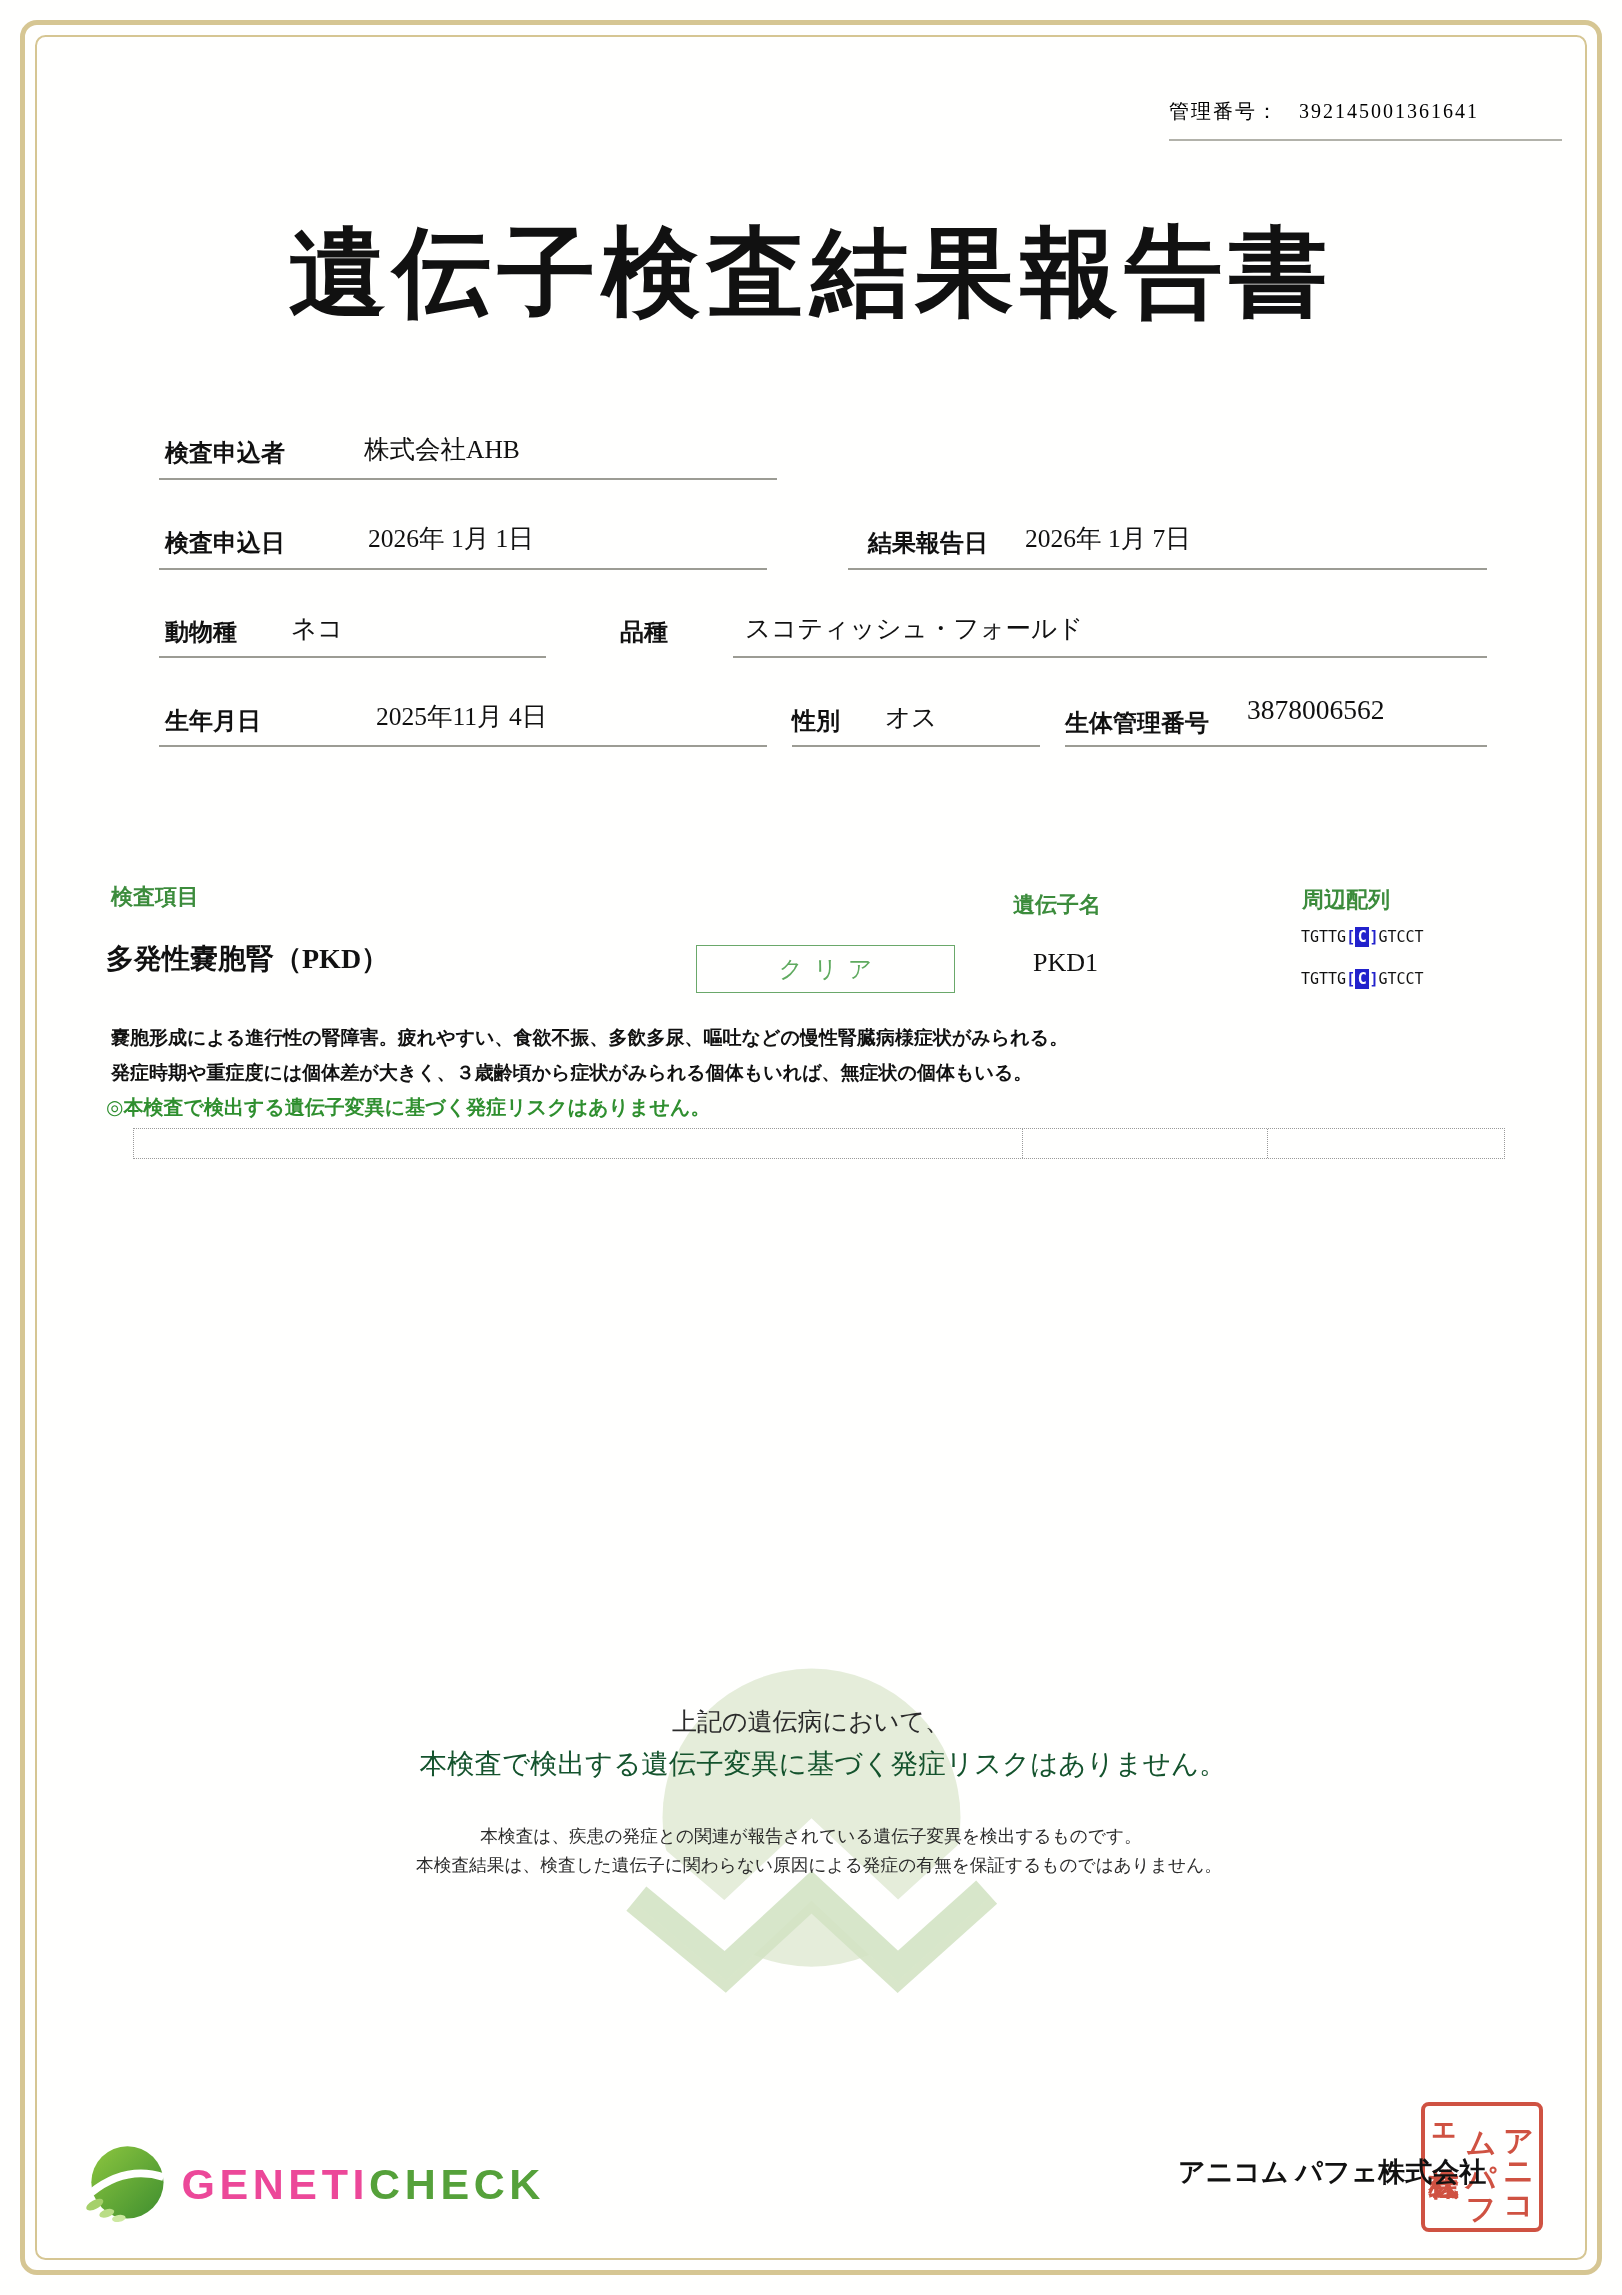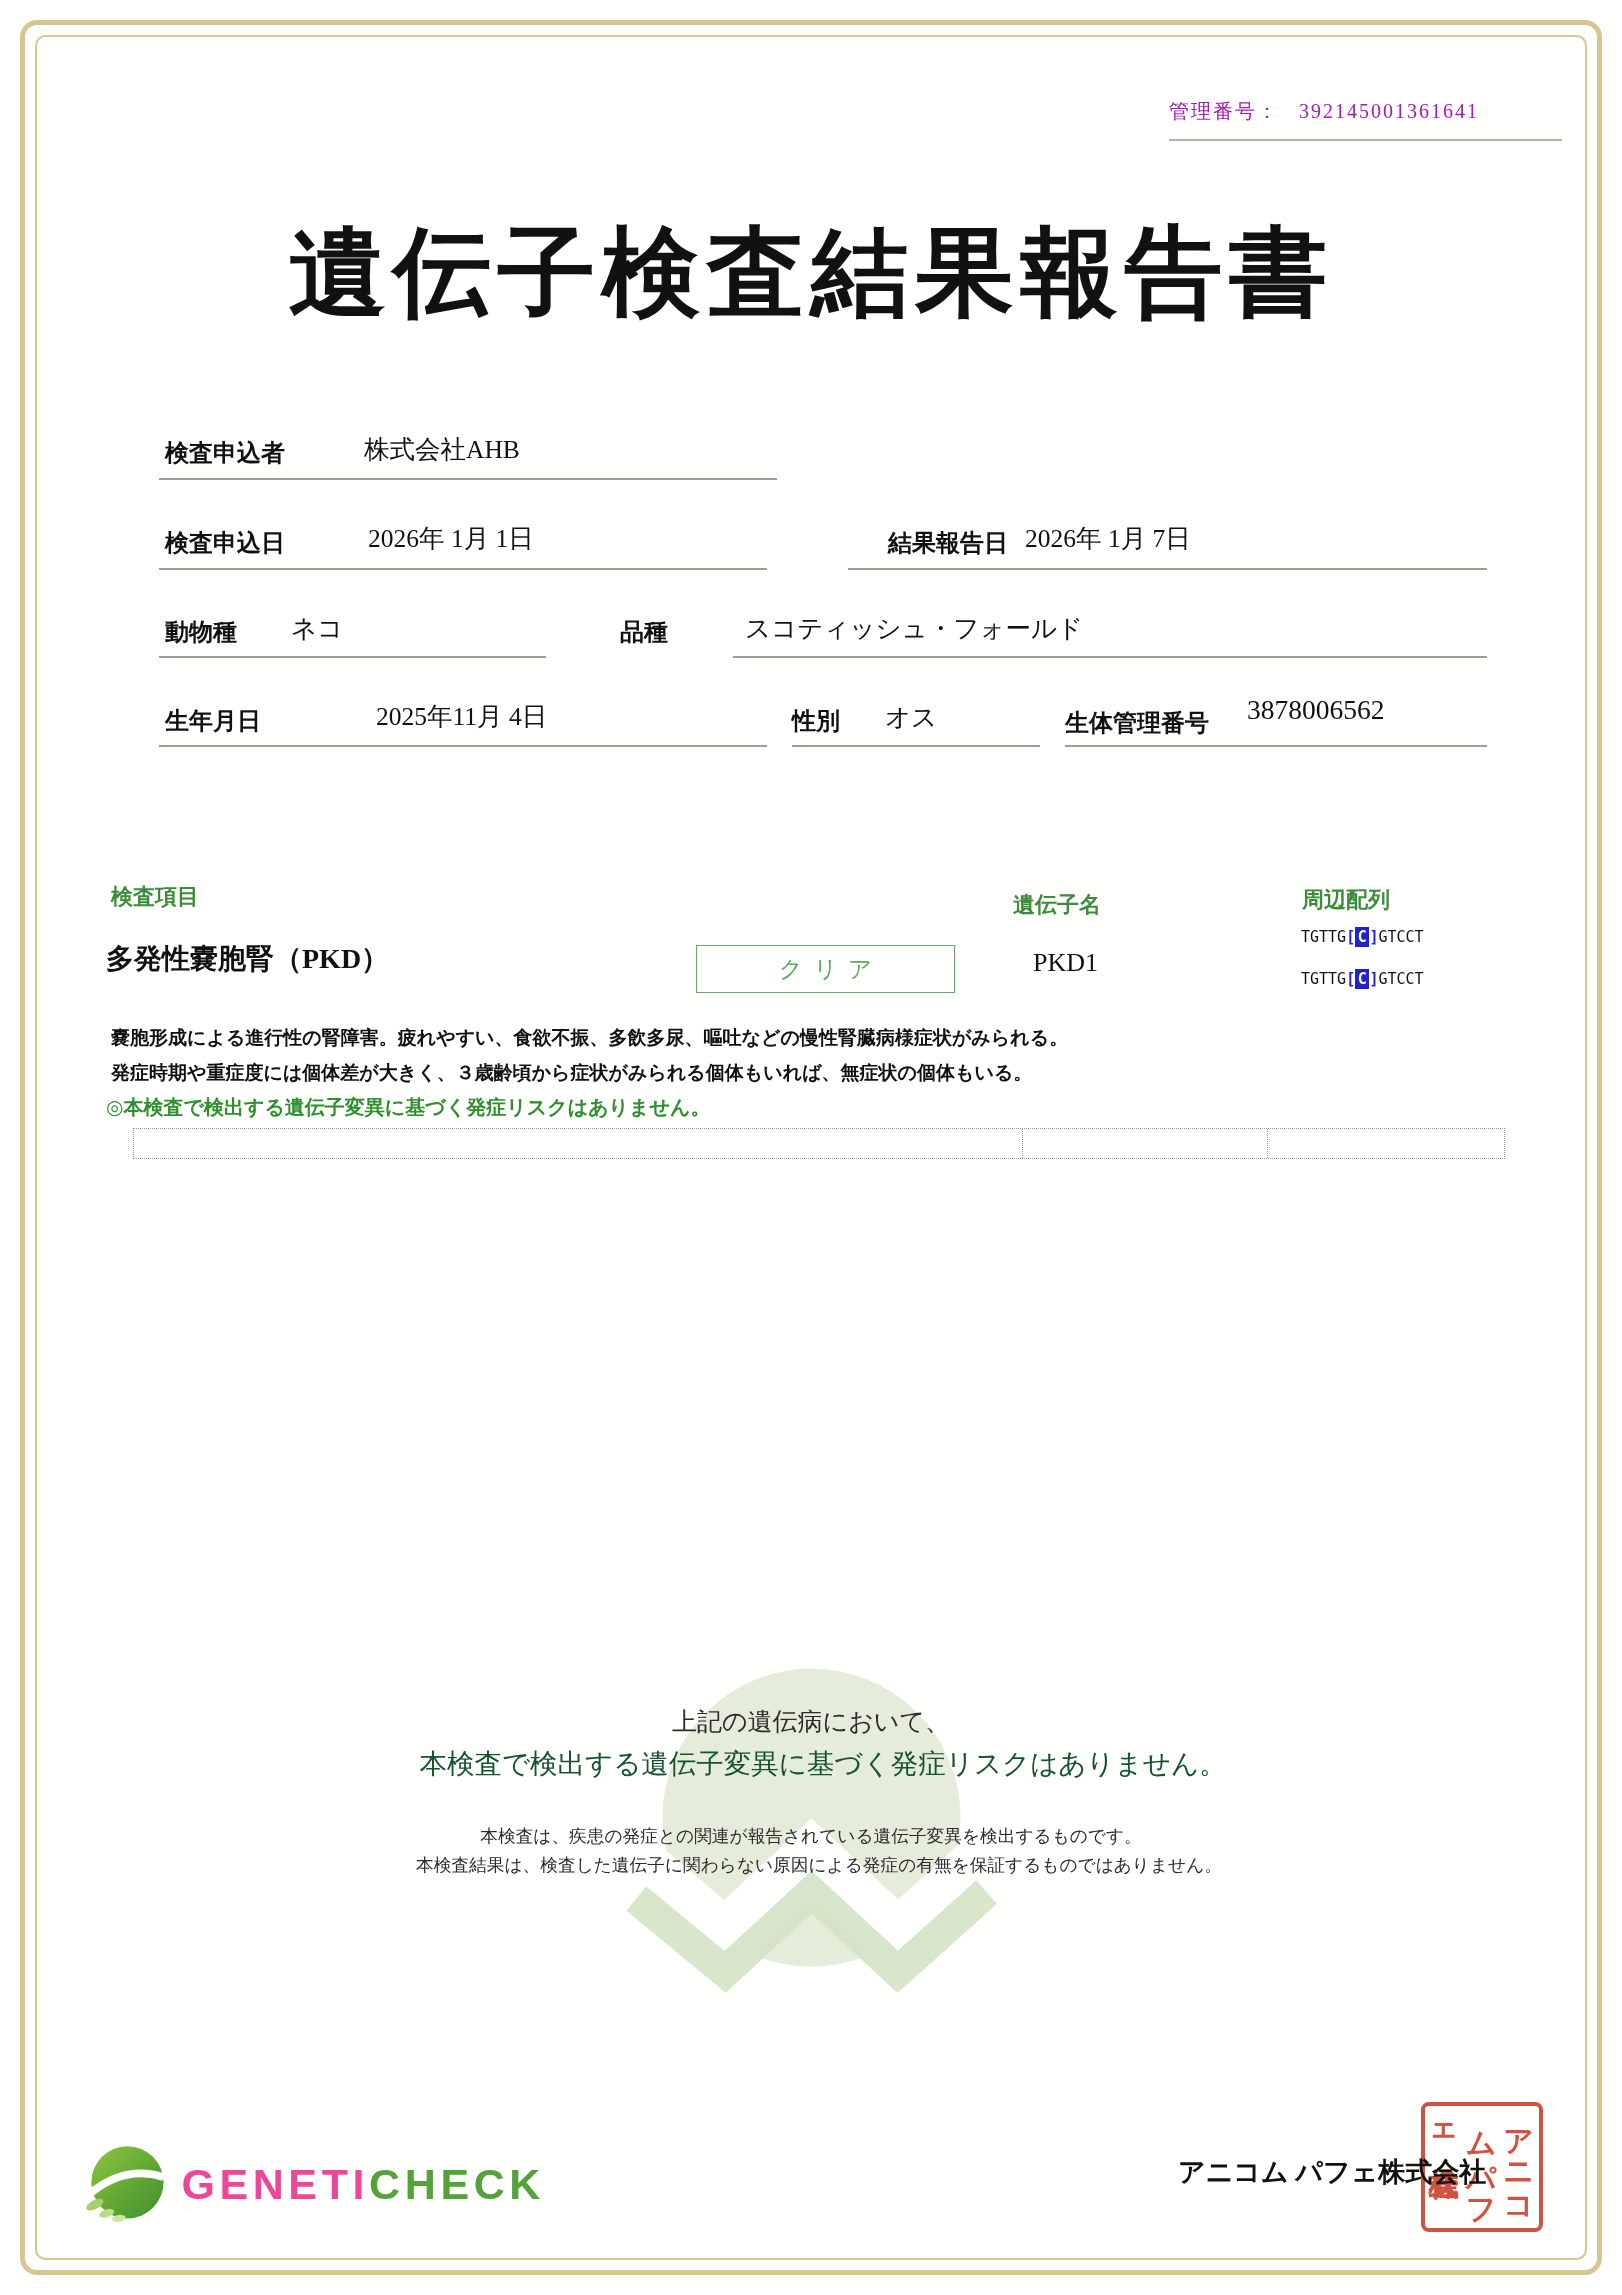--- a/index.html
+++ b/index.html
@@ -10,21 +10,21 @@
     overflow:hidden;
     font-family:"Liberation Serif","DejaVu Serif",serif;
     color:#1a1a1a;
   }
   
   .frame-outer{position:absolute;inset:19.6px;border:5.9px solid #d6c693;border-radius:17px;pointer-events:none;}
   .frame-inner{position:absolute;inset:35px;border:2px solid #d6c693;border-radius:10.5px;pointer-events:none;}
 
   .abs{position:absolute;white-space:nowrap;}
 
-  .mgmt{font-size:20px;color:#a21caf;letter-spacing:2px;}
+  .mgmt{font-size:20px;color:#000000;letter-spacing:2px;}
   .mgmt-underline{border-bottom:2px solid #b2b2aa;height:0;}
 
   .title{
     left:0;width:100%;text-align:center;
     font-size:98px;font-weight:bold;letter-spacing:6.5px;color:#111;
   }
 
   .lbl{font-size:24px;font-weight:bold;color:#111;}
   .val{font-size:25.5px;color:#111;}
   .uline{border-bottom:2px solid #9c9c94;height:0;}
@@ -98,21 +98,21 @@
   <div class="abs title" style="top:208px;">遺伝子検査結果報告書</div>
 
   <div class="abs lbl" style="top:437px;left:165px;">検査申込者</div>
   <div class="abs val" style="top:432px;left:364px;">株式会社AHB</div>
   <div class="abs uline" style="top:478px;left:159px;width:618px;"></div>
 
   <div class="abs lbl" style="top:527px;left:165px;">検査申込日</div>
   <div class="abs val" style="top:521px;left:368px;">2026年 1月 1日</div>
   <div class="abs uline" style="top:568px;left:159px;width:608px;"></div>
 
-  <div class="abs lbl" style="top:527px;left:888px;">結果報告日</div>
+  <div class="abs lbl" style="top:527px;left:868px;">結果報告日</div>
   <div class="abs val" style="top:521px;left:1025px;">2026年 1月 7日</div>
   <div class="abs uline" style="top:568px;left:848px;width:639px;"></div>
 
   <div class="abs lbl" style="top:616px;left:165px;">動物種</div>
   <div class="abs val" style="top:611px;left:291px;">ネコ</div>
   <div class="abs uline" style="top:656px;left:159px;width:387px;"></div>
 
   <div class="abs lbl" style="top:616px;left:620px;">品種</div>
   <div class="abs val" style="top:611px;left:745px;">スコティッシュ・フォールド</div>
   <div class="abs uline" style="top:656px;left:733px;width:754px;"></div>

